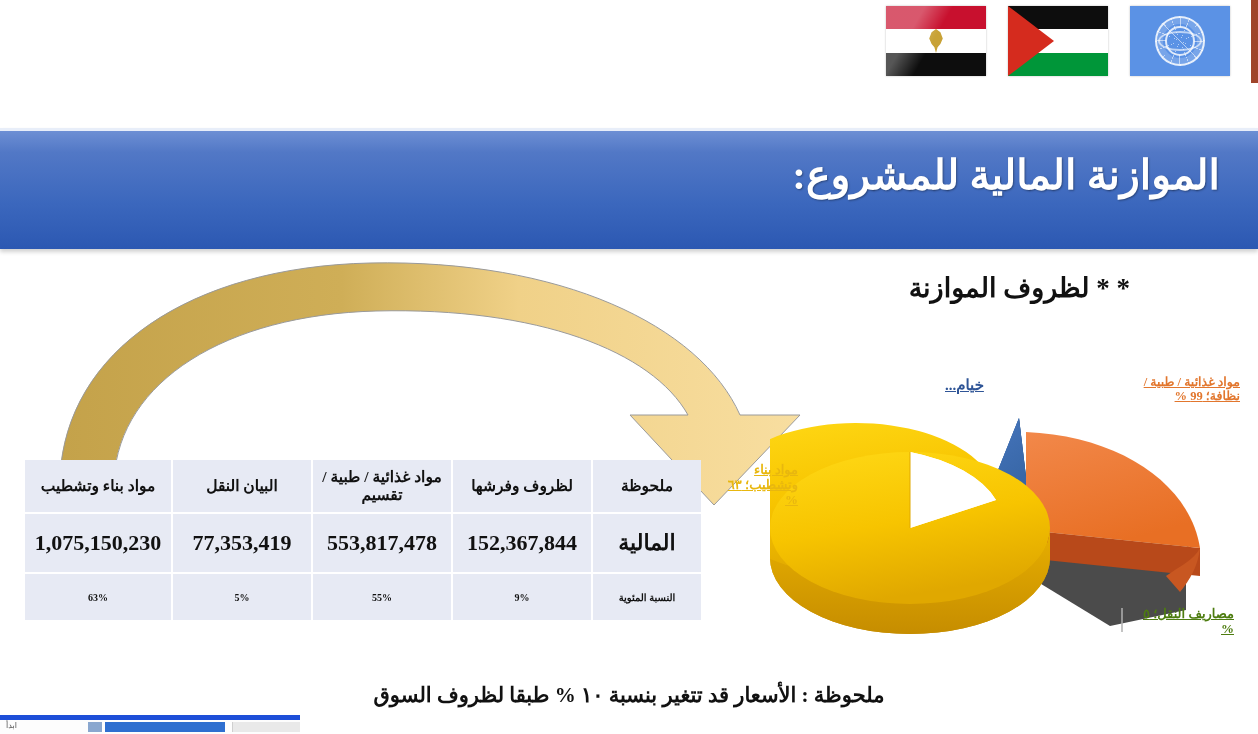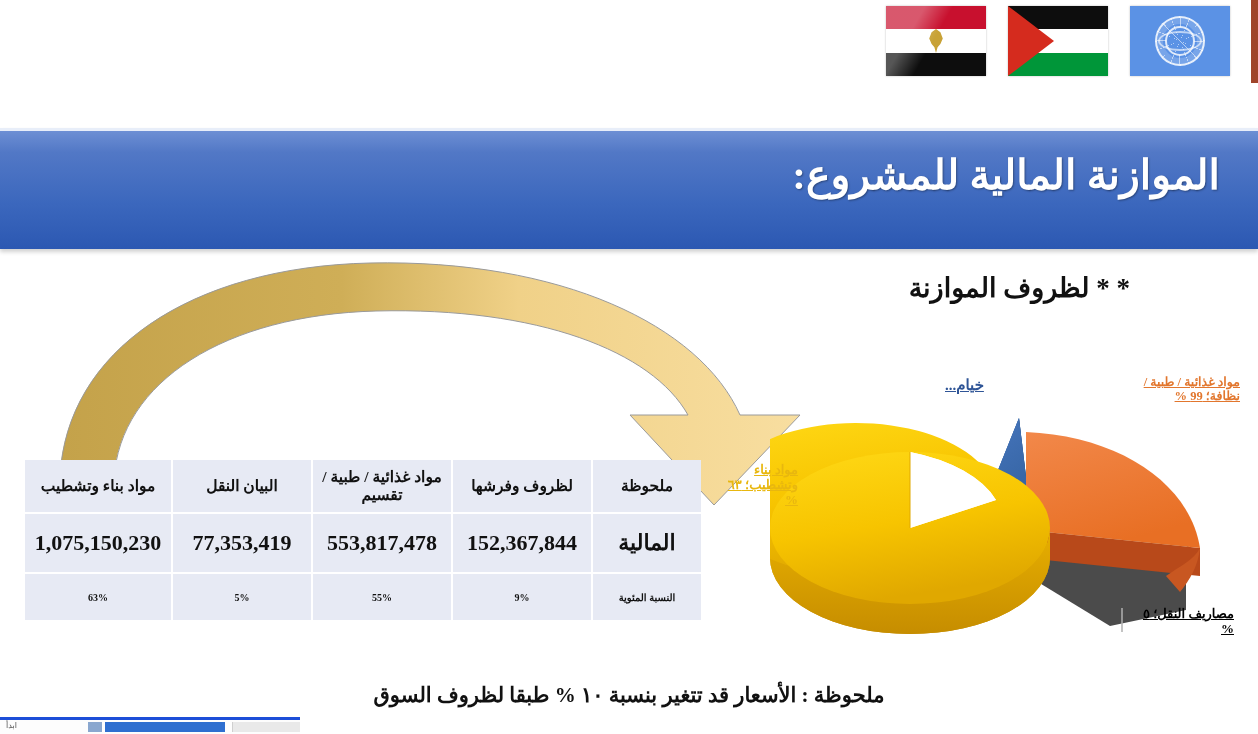--- a/index.html
+++ b/index.html
@@ -54,41 +54,41 @@
   
   .arrow-wrap{position:absolute;left:40px;top:255px;width:860px;height:250px;}
 
   
   .pie-wrap{position:absolute;left:770px;top:380px;width:470px;height:275px;}
 
   .pie-label{position:absolute;direction:rtl;font-weight:bold;line-height:1.15;text-decoration:underline;}
   .lbl-blue{left:945px;top:377px;color:#2f5597;font-size:15px;}
   .lbl-orange{right:18px;top:375px;color:#e2762d;font-size:12.5px;text-align:right;width:108px;}
   .lbl-yellow{left:726px;top:463px;color:#e8b70f;font-size:13px;text-align:right;width:72px;}
-  .lbl-gray{right:24px;top:607px;color:#000000;font-size:13px;width:94px;}
+  .lbl-gray{right:24px;top:607px;color:#4d7c0f;font-size:13px;width:94px;}
 
   
   .tbl{position:absolute;left:23px;top:458px;border-collapse:separate;
        border-spacing:2px;direction:rtl;}
   .tbl td{background:#e7eaf4;font-size:16px;color:#111;text-align:center;
           vertical-align:middle;padding:6px 4px;font-weight:bold;}
   .tbl tr.head td{font-weight:bold;font-size:15.5px;height:40px;}
   .tbl tr.total td{height:46px;font-size:22px;}
   .tbl tr.pct td{height:34px;font-size:10px;margin-left:17px;}
   .c-bayan{width:100px;}
   .c-d{width:130px;}
   .c-wide{width:138px;}
 
   
   .note{position:absolute;left:0;right:0;top:683px;text-align:center;
         font-size:21px;font-weight:bold;color:#111;direction:rtl;}
 
   
   .taskbar{position:absolute;left:0;bottom:0;width:300px;height:14px;
-           background:#fdfdfd;border-top:3px solid #1d4ed8;overflow:hidden;}
+           background:#fdfdfd;border-top:5px solid #1d4ed8;overflow:hidden;}
   .taskbar .tb-blue{position:absolute;left:105px;top:2px;width:120px;height:10px;
            background:#2f6fd0;}
   .taskbar .tb-ico{position:absolute;left:88px;top:2px;width:14px;height:10px;
            background:#8aa7cf;}
   .taskbar .tb-txt{position:absolute;left:6px;top:1px;font-size:8px;color:#555;}
   .taskbar .tb-line{position:absolute;left:232px;top:2px;width:68px;height:10px;
            background:#e9e9e9;border-left:1px solid #cfcfcf;}
 </style>
 </head>
 <body>

